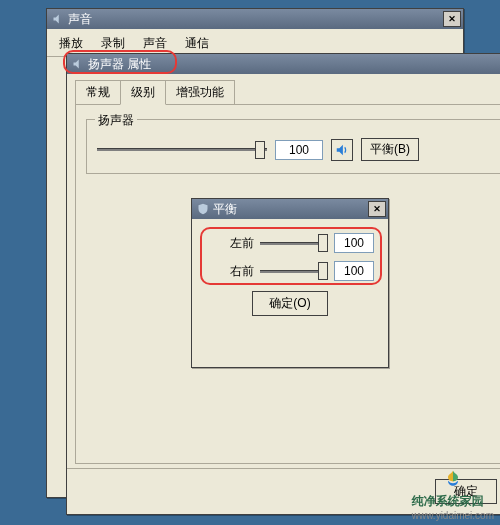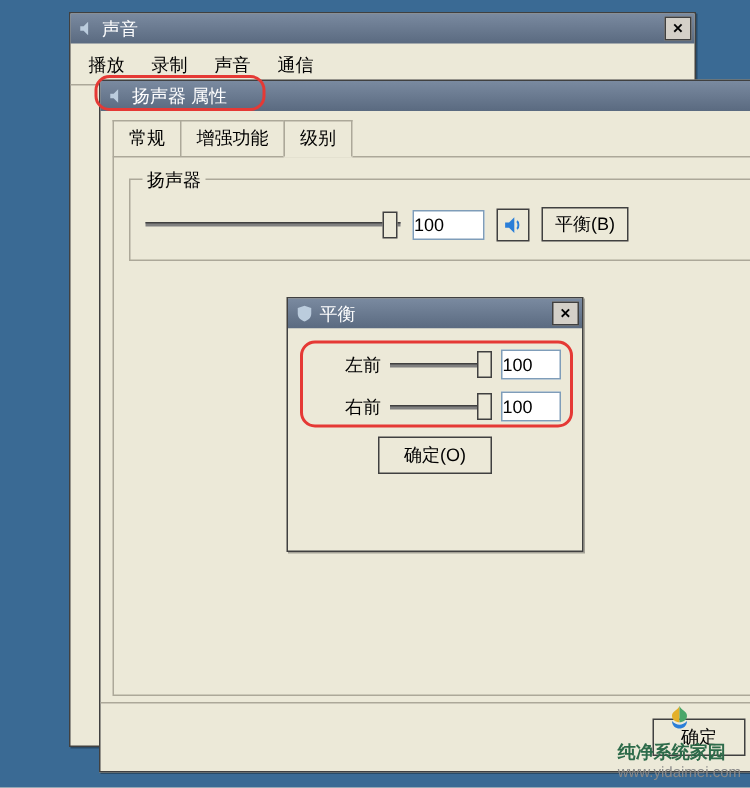--- a/index.html
+++ b/index.html
@@ -98,20 +98,21 @@
   width: 10px; height: 18px;
   background: #ece9d8;
   border: 1px solid #404040;
   position: absolute;
 }
 
 .valbox {
   width: 48px; height: 20px;
   background: #fff;
   border: 1px solid #7f9db9;
+  text-align: center;
   line-height: 18px;
 }
 .btn {
   background: #ece9d8;
   border: 1px solid #404040;
   padding: 2px 8px;
   cursor: default;
 }
 .sound-btn {
   width: 22px; height: 22px;
@@ -179,22 +180,22 @@
           </svg>
       </span>
       <span class="title-text">扬声器 属性</span>
       <div class="closebtn">
         <span>✕</span>
       </div>
     </div>
 
     <div class="prop-tabs">
       <div class="prop-tab">常规</div>
+      <div class="prop-tab active">级别</div>
       <div class="prop-tab">增强功能</div>
-      <div class="prop-tab active">级别</div>
     </div>
 
     <div class="prop-panel">
       <div class="groupbox">
         <div class="legend">扬声器</div>
         <div class="row">
           <div class="slider" style="width:170px;">
             <div class="track"></div>
             <div class="thumb" style="left:158px;"></div>
           </div>

